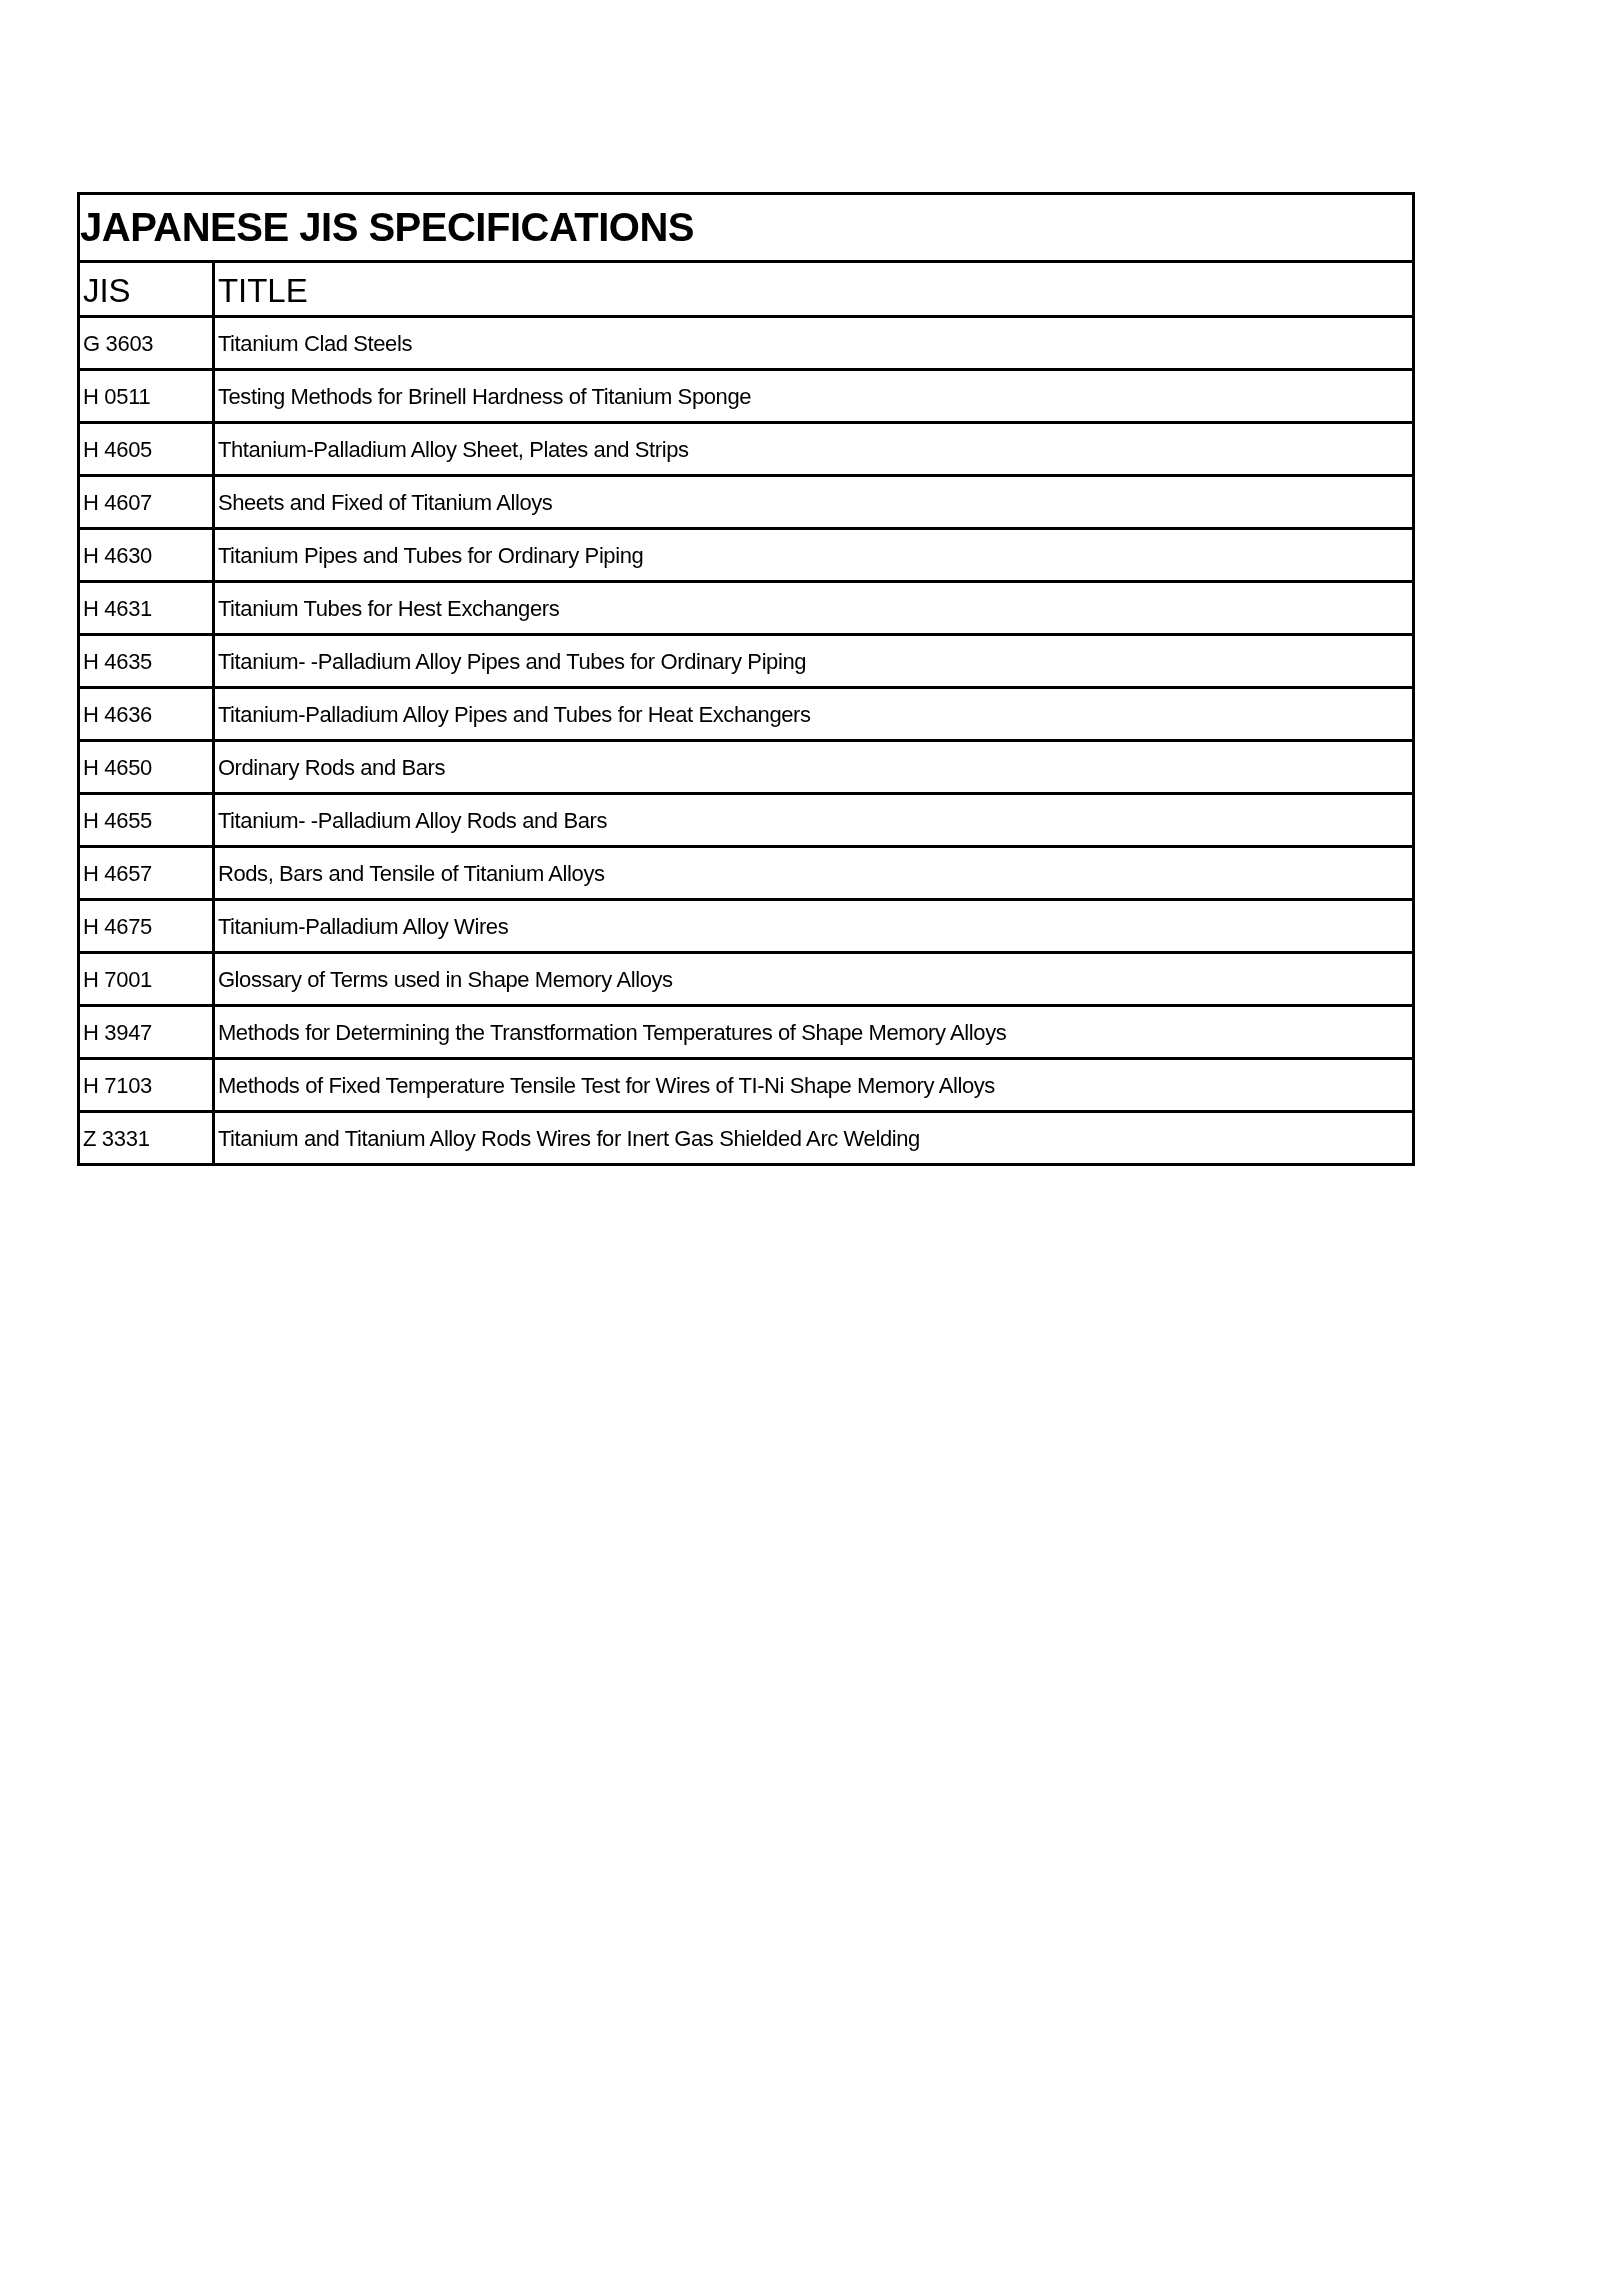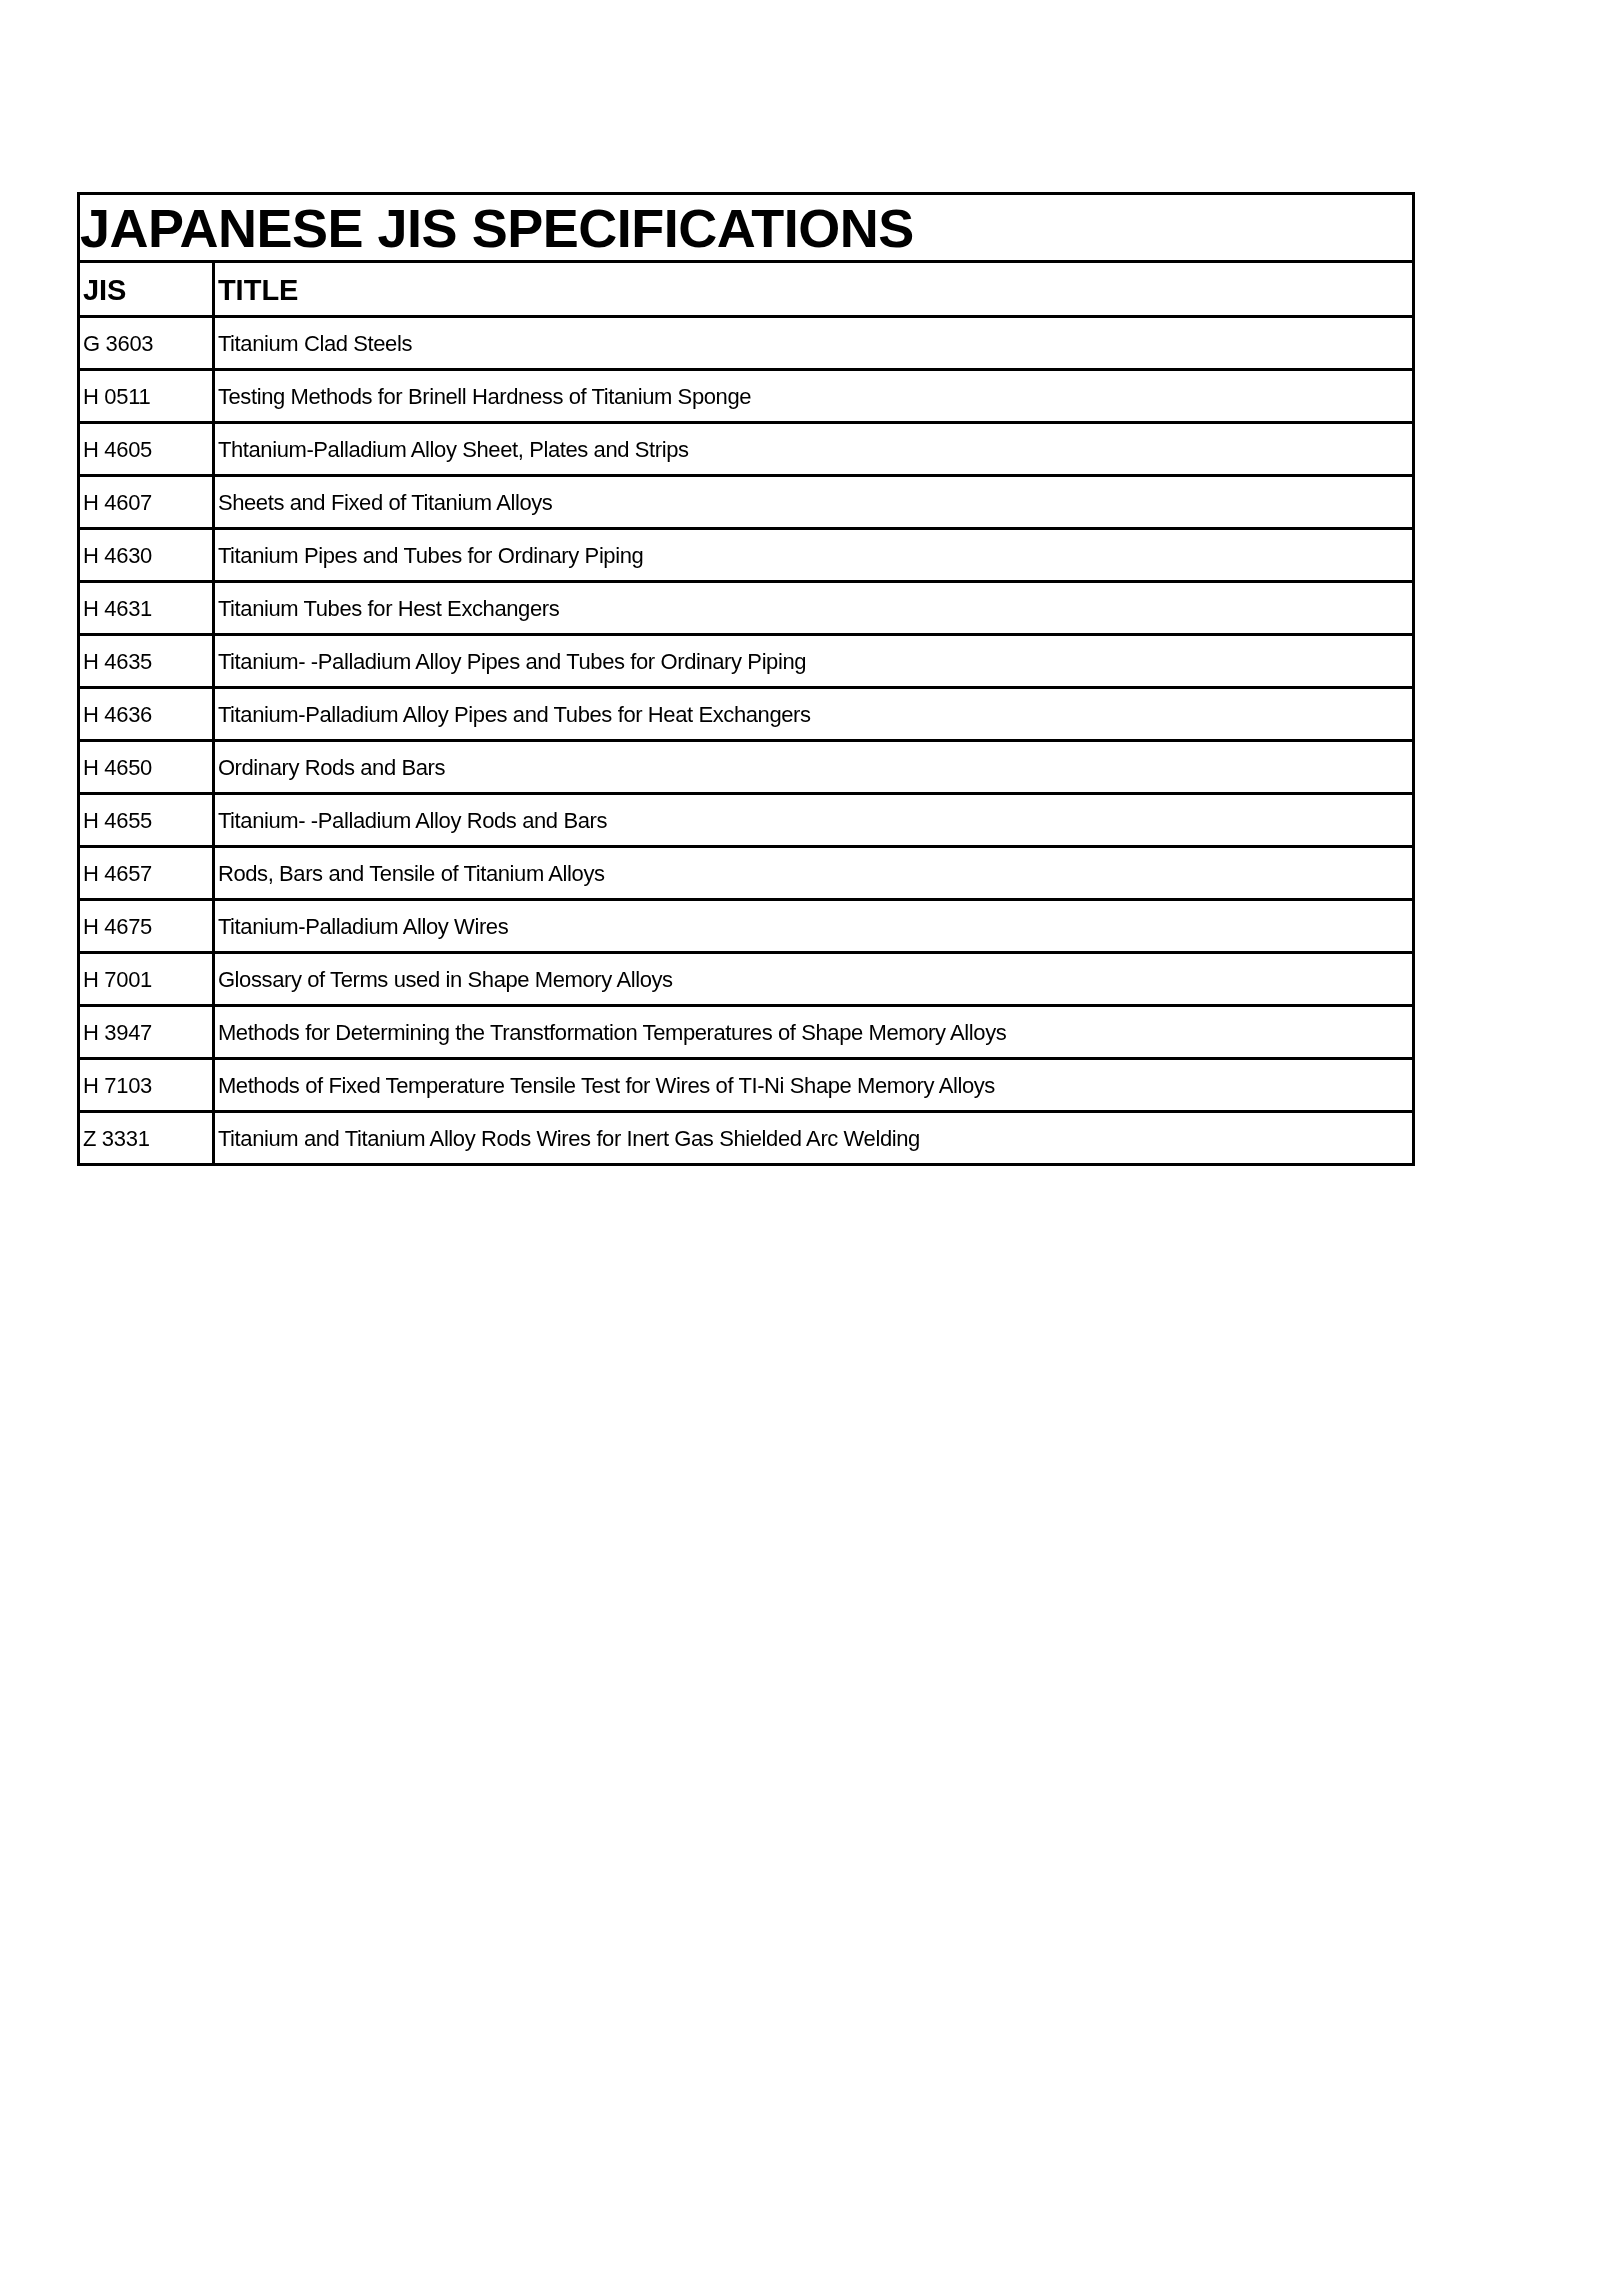--- a/index.html
+++ b/index.html
@@ -31,27 +31,27 @@
       overflow: hidden;
       vertical-align: middle;
     }
     #spec-table col.col-code { width: 135px; }
     #spec-table col.col-title { width: auto; }
     .title-row td {
       height: 65px;
       text-align: left;
       padding: 0 !important;
       font-weight: bold;
-      font-size: 54px;
+      font-size: 40px;
       letter-spacing: -0.5px;
     }
     .header-row th {
       height: 48px;
-      font-weight: bold;
-      font-size: 29px;
+      font-weight: normal;
+      font-size: 33px;
       padding-top: 3.9px !important;
     }
     .data-row td {
       height: 48px;
       font-size: 22px;
       font-weight: normal;
       padding-top: 2px !important;
     }
     .data-row td.code-cell {
       letter-spacing: -0.3px;

